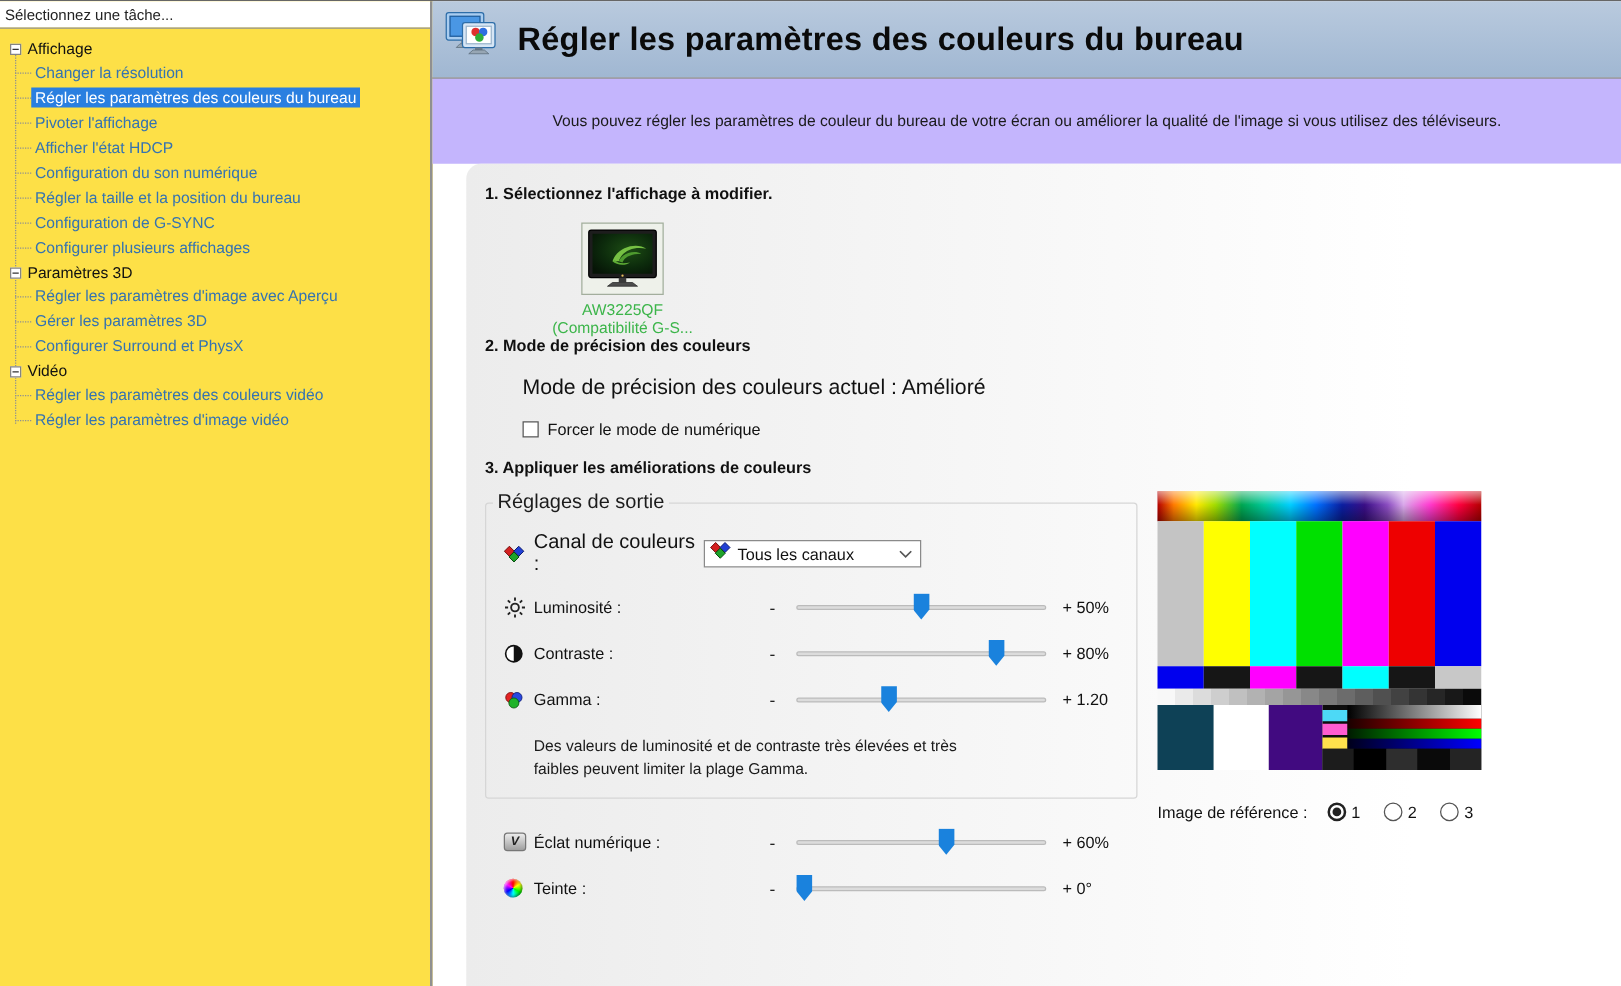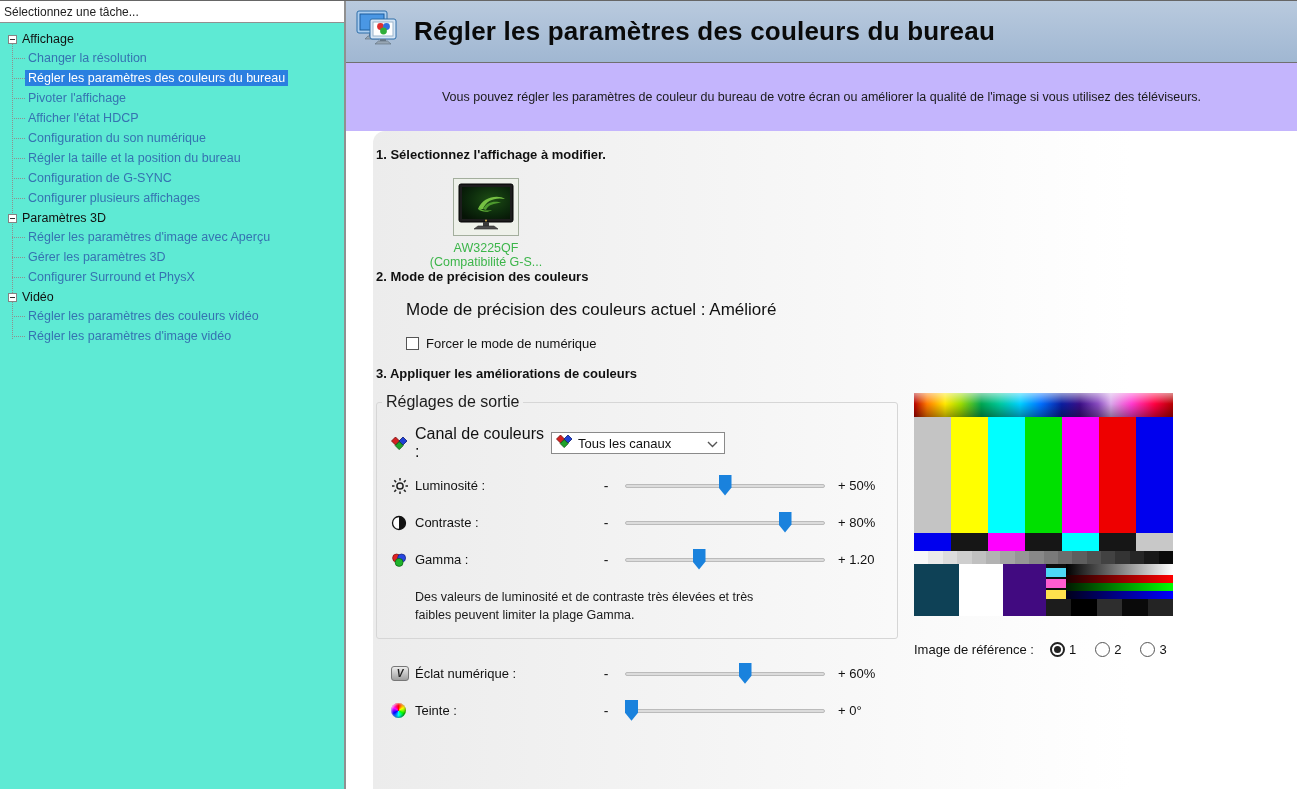--- a/index.html
+++ b/index.html
@@ -1,39 +1,39 @@
 <!DOCTYPE html>
 <html><head>
 <meta charset="utf-8">
 <style>
   html,body{margin:0;padding:0;}
   body{width:1297px;height:789px;overflow:hidden;font-family:"Liberation Sans",sans-serif;background:#fff;color:#111;}
   .app{display:flex;width:1297px;height:789px;border-top:1px solid #666;box-sizing:border-box;}
 
   
-  .sidebar{width:346px;box-sizing:border-box;display:flex;flex-direction:column;background:#5eead4;border-right:2px solid #909090;}
+  .sidebar{width:346px;box-sizing:border-box;display:flex;flex-direction:column;background:#fde047;border-right:2px solid #909090;}
   .task-header{font-size:12px;color:#222;padding:4px 6px 3px 4px;background:#fff;}
   .tree-box{flex:1;border-top:1px solid #919191;position:relative;padding-top:6px;overflow:hidden;}
   .vline{position:absolute;left:12px;top:16px;height:300px;border-left:1px dotted #8f8f8f;}
   .troot{display:flex;align-items:center;margin:3px 0 2px 0;position:relative;}
   .expander{width:9px;height:9px;box-sizing:border-box;border:1px solid #848484;background:#fff;margin-left:8px;position:relative;flex:0 0 auto;}
   .expander::before{content:"";position:absolute;left:1px;right:1px;top:3px;height:1px;background:#333;}
   .troot .tlabel{font-size:12.5px;color:#111;margin-left:5px;white-space:nowrap;}
   .titem{display:flex;align-items:center;height:20px;position:relative;}
   .tick{width:13px;margin-left:12px;border-top:1px dotted #8f8f8f;flex:0 0 auto;}
   .tlink{font-size:12.5px;color:#3573b1;white-space:nowrap;padding:1px 3px;cursor:pointer;}
   .tlink.sel{background:#2a7fe0;color:#fff;}
 
   
   .main{flex:1;display:flex;flex-direction:column;min-width:0;}
   .banner{height:62px;flex:0 0 auto;background:linear-gradient(180deg,#b9cade,#a0b7d2);border-bottom:1px solid #707070;display:flex;align-items:center;padding-left:10px;box-sizing:border-box;}
   .banner h1{font-size:26px;font-weight:bold;color:#0a0a0a;margin:0 0 0 12px;letter-spacing:0.2px;white-space:nowrap;}
   .desc{height:68px;flex:0 0 auto;display:flex;align-items:center;justify-content:center;background:#c4b5fd;}
   .desc span{font-size:12.5px;color:#1a1a1a;}
-  .panel{flex:1;margin-left:27px;background:linear-gradient(90deg,#ececec,#ffffff 82%);border-top-left-radius:12px;padding:16px 0 0 3px;position:relative;box-sizing:border-box;}
+  .panel{flex:1;margin-left:27px;background:linear-gradient(90deg,#ececec,#ffffff 82%);border-top-left-radius:12px;padding:16px 0 0 15px;position:relative;box-sizing:border-box;}
   .step-h{font-size:13px;font-weight:bold;color:#101010;margin:0 0 6px 0;}
 
   
   .tile{width:160px;margin:16px 0 0 30px;display:flex;flex-direction:column;align-items:center;cursor:pointer;}
   .tile-box{width:66px;height:58px;box-sizing:border-box;border:1px solid #a3ae9d;background:#eef1ea;display:flex;align-items:center;justify-content:center;}
   .tile-name{font-size:12.5px;color:#3cb54a;margin-top:5px;}
   .tile-sub{font-size:12.5px;color:#3cb54a;}
 
   .step2{}
   .mode-line{font-size:17px;color:#111;margin:16px 0 0 30px;}

